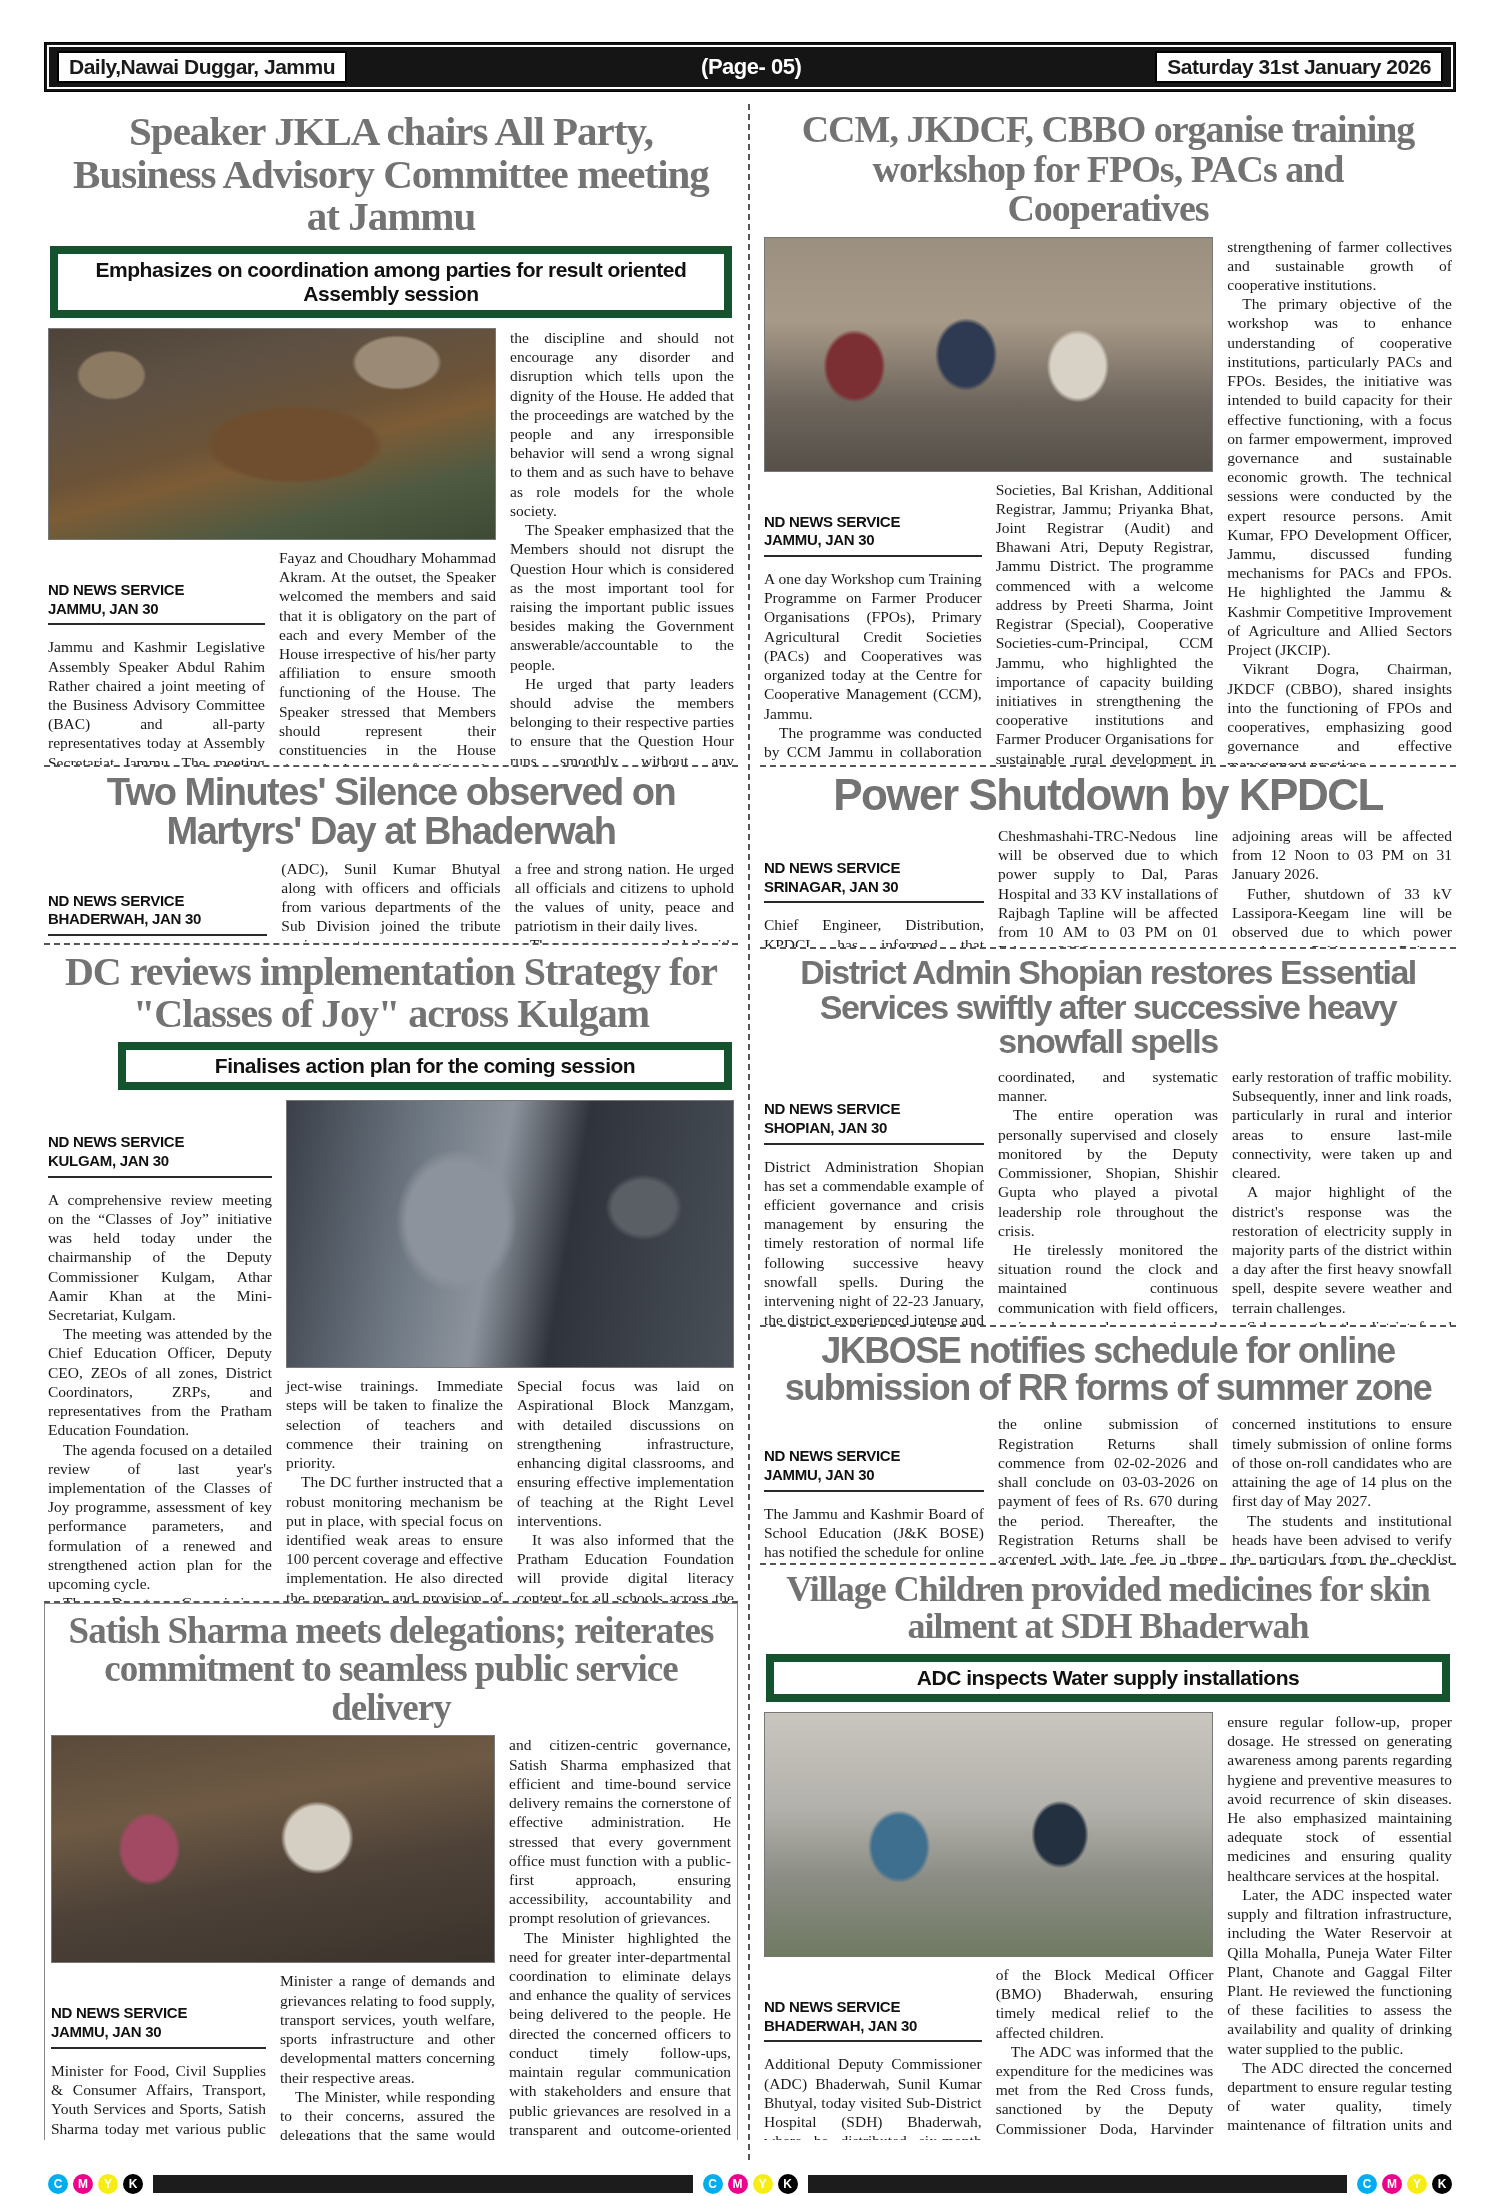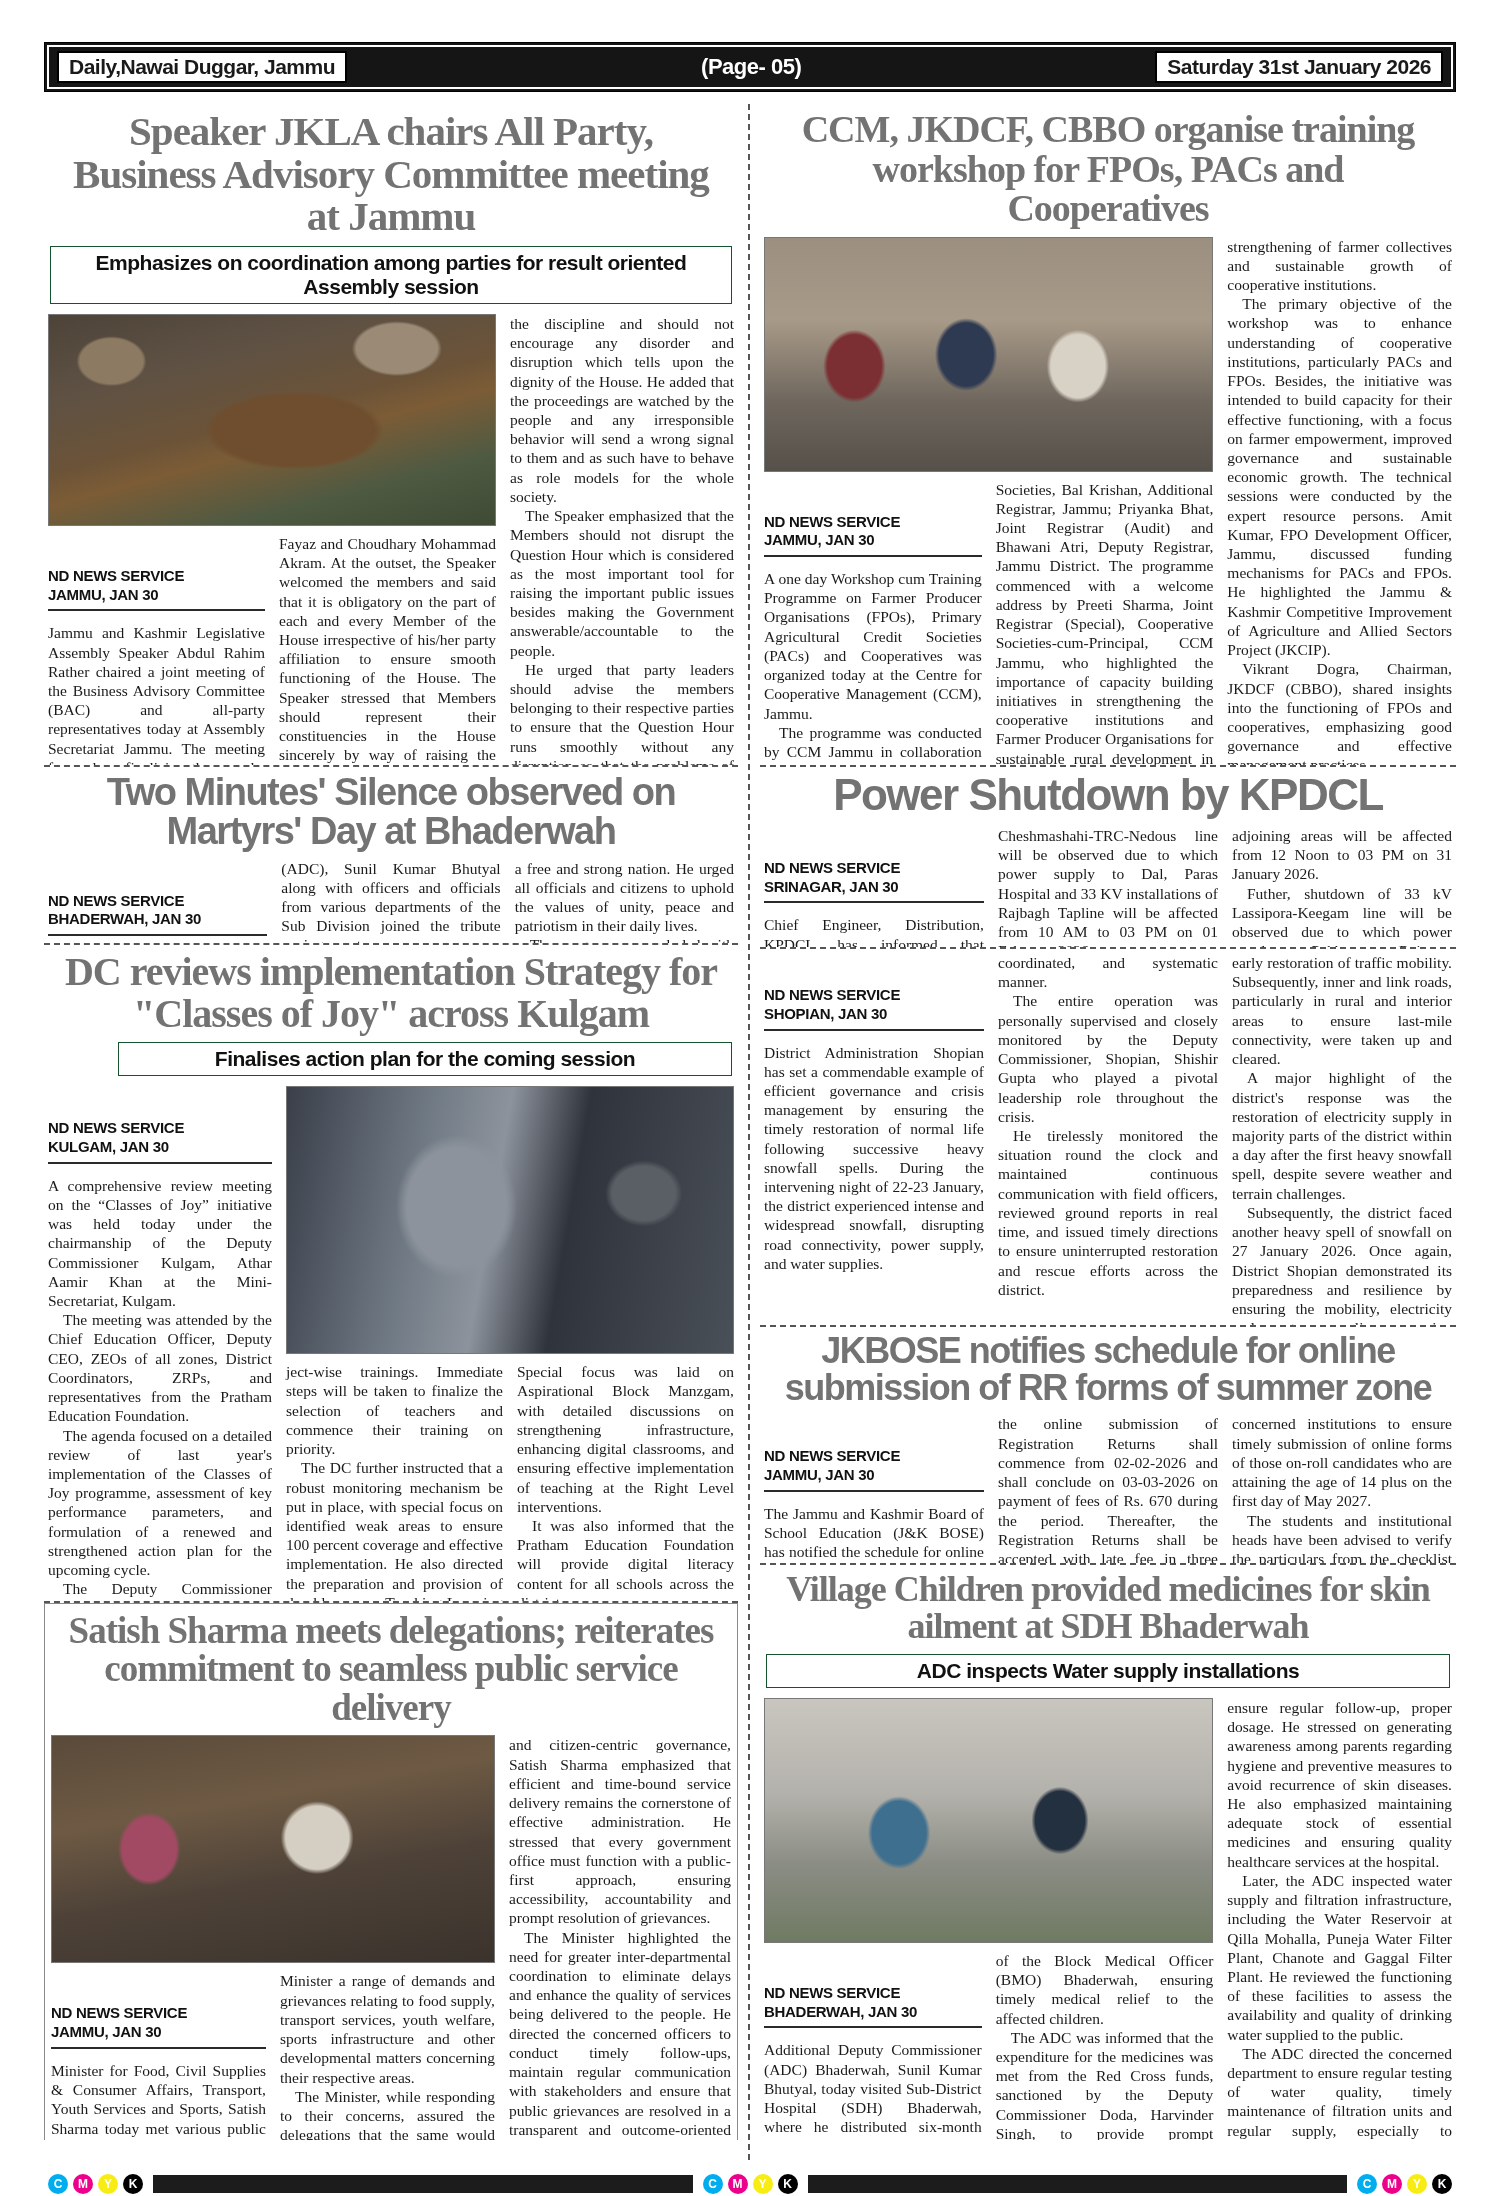--- a/index.html
+++ b/index.html
@@ -29,21 +29,21 @@
   .half { width:50%; display:flex; flex-direction:column; }
   .half-left  { padding-right:10px; border-right:2px dashed #555; }
   .half-right { padding-left:10px; }
   
   .article { overflow:hidden; padding:4px 4px 6px 4px; border-bottom:2px dashed #555; }
   .article:last-child { border-bottom:none; }
   .headline { text-align:center; color:#737373; margin:2px 6px 8px 6px; }
   .headline-serif { font-family:"Liberation Serif", serif; font-weight:bold; letter-spacing:-1px; line-height:1.04; }
   .headline-sans  { font-family:"Liberation Sans", sans-serif; font-weight:bold; letter-spacing:-1.5px; line-height:1.02; }
   .kicker {
-    border:1px solid #14532d; background:#fff; text-align:center;
+    border:8px solid #14532d; background:#fff; text-align:center;
     font-family:"Liberation Sans", sans-serif; font-weight:bold; font-size:21px;
     letter-spacing:-0.5px; padding:4px 18px; margin:2px 2px 10px 2px; color:#111;
   }
   .cols { display:flex; gap:14px; align-items:stretch; }
   .col { flex:1 1 0; min-width:0; }
   .byline { font-family:"Liberation Sans", sans-serif; font-weight:bold; font-size:15px;
     line-height:1.25; color:#111; border-bottom:2px solid #2a2a2a; padding-bottom:5px; margin-bottom:12px; letter-spacing:-0.3px;margin-top:33px; }
   .bodytext p { font-size:15.5px; line-height:1.24; text-align:justify; }
   .bodytext p + p { text-indent:15px; }
   .photo { width:100%; border:1px solid #777; margin-bottom:8px; }
@@ -257,20 +257,21 @@
               <p>Cheshmashahi-TRC-Nedous line will be observed due to which power supply to Dal, Paras Hospital and 33 KV installations of Rajbagh Tapline will be affected from 10 AM to 03 PM on 01 February 2026.</p>
             </div>
           <div class="col bodytext">
               <p>adjoining areas will be affected from 12 Noon to 03 PM on 31 January 2026.</p>
               <p>Futher, shutdown of 33 kV Lassipora-Keegam line will be observed due to which power supply to Pakherpora, Rajpora, Rahmoo, Keegam, Gulshanabad, Akhal, Chararipora and adjoining areas will be affected from 09 AM to 03 PM on 01, 04, 07 &amp; 10 February 2026.</p>
             </div>
         </div>
       </div>
 
       <div class="article" style="height:378px;">
+        <h2 class="headline headline-sans" style="font-size:34px;">District Admin Shopian restores Essential Services swiftly after successive heavy snowfall spells</h2>
         <div class="cols">
           <div class="col">
             <div class="byline">
               <div>ND NEWS SERVICE</div>
               <div>SHOPIAN, JAN 30</div>
             </div>
             <div class="bodytext">
                 <p>District Administration Shopian has set a commendable example of efficient governance and crisis management by ensuring the timely restoration of normal life following successive heavy snowfall spells. During the intervening night of 22-23 January, the district experienced intense and widespread snowfall, disrupting road connectivity, power supply, and water supplies.</p>
               </div>
           </div>

